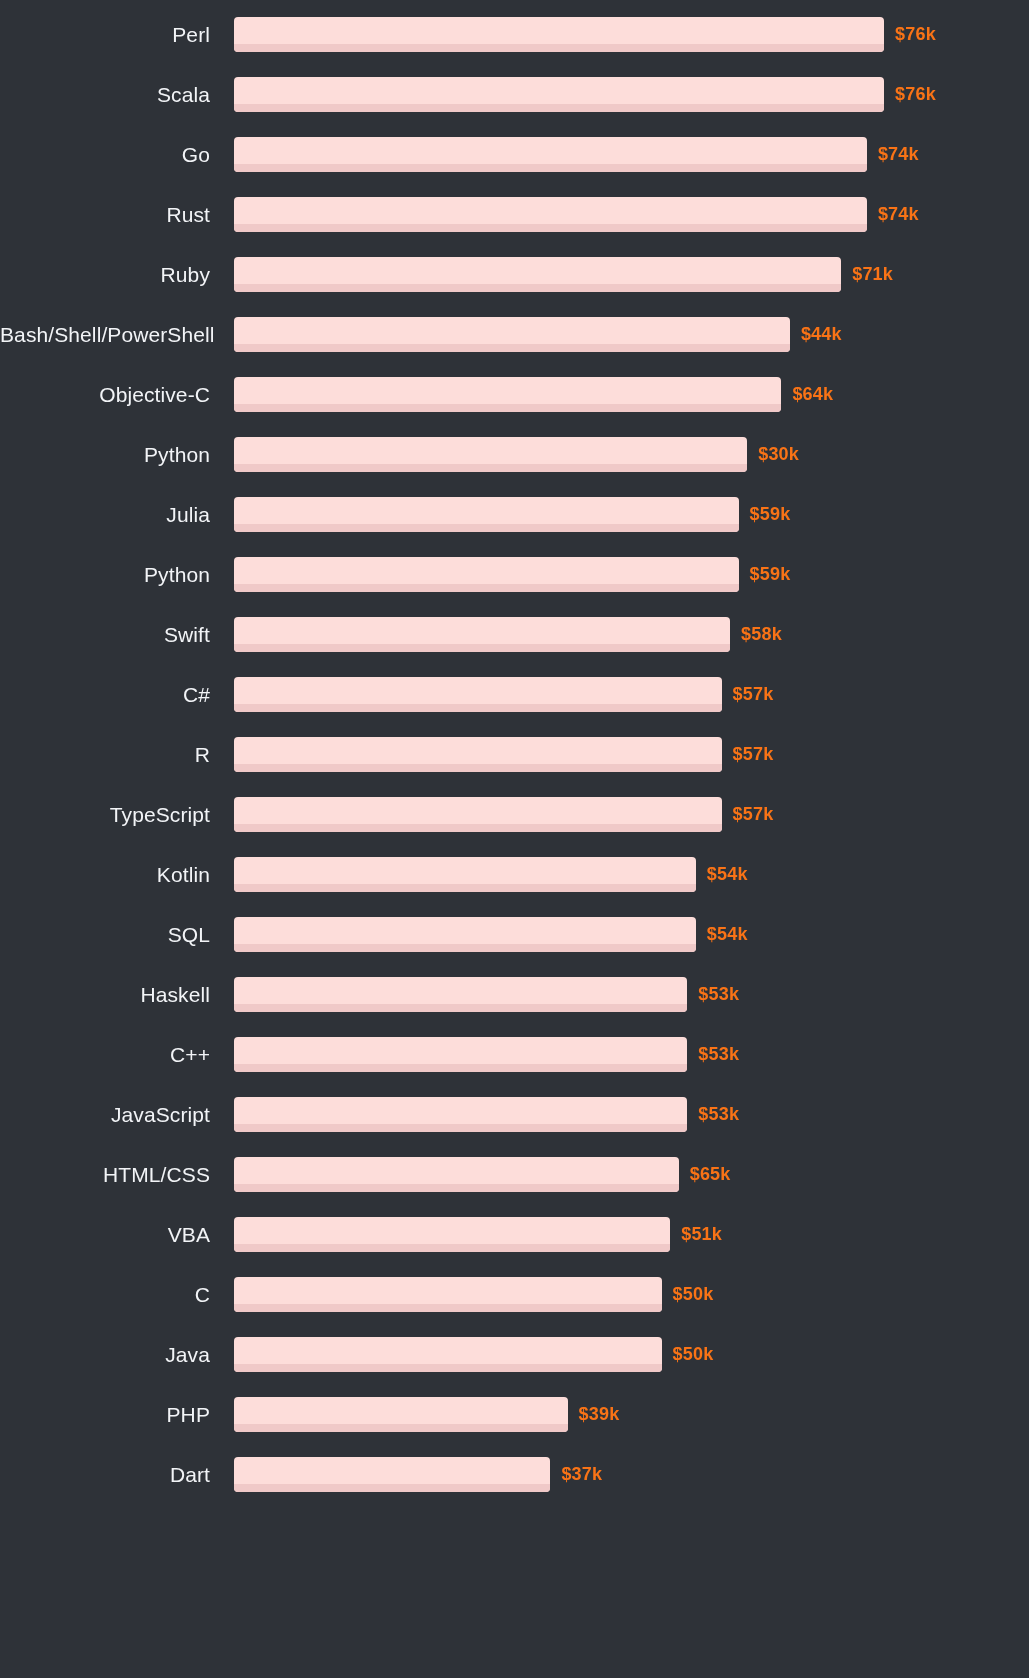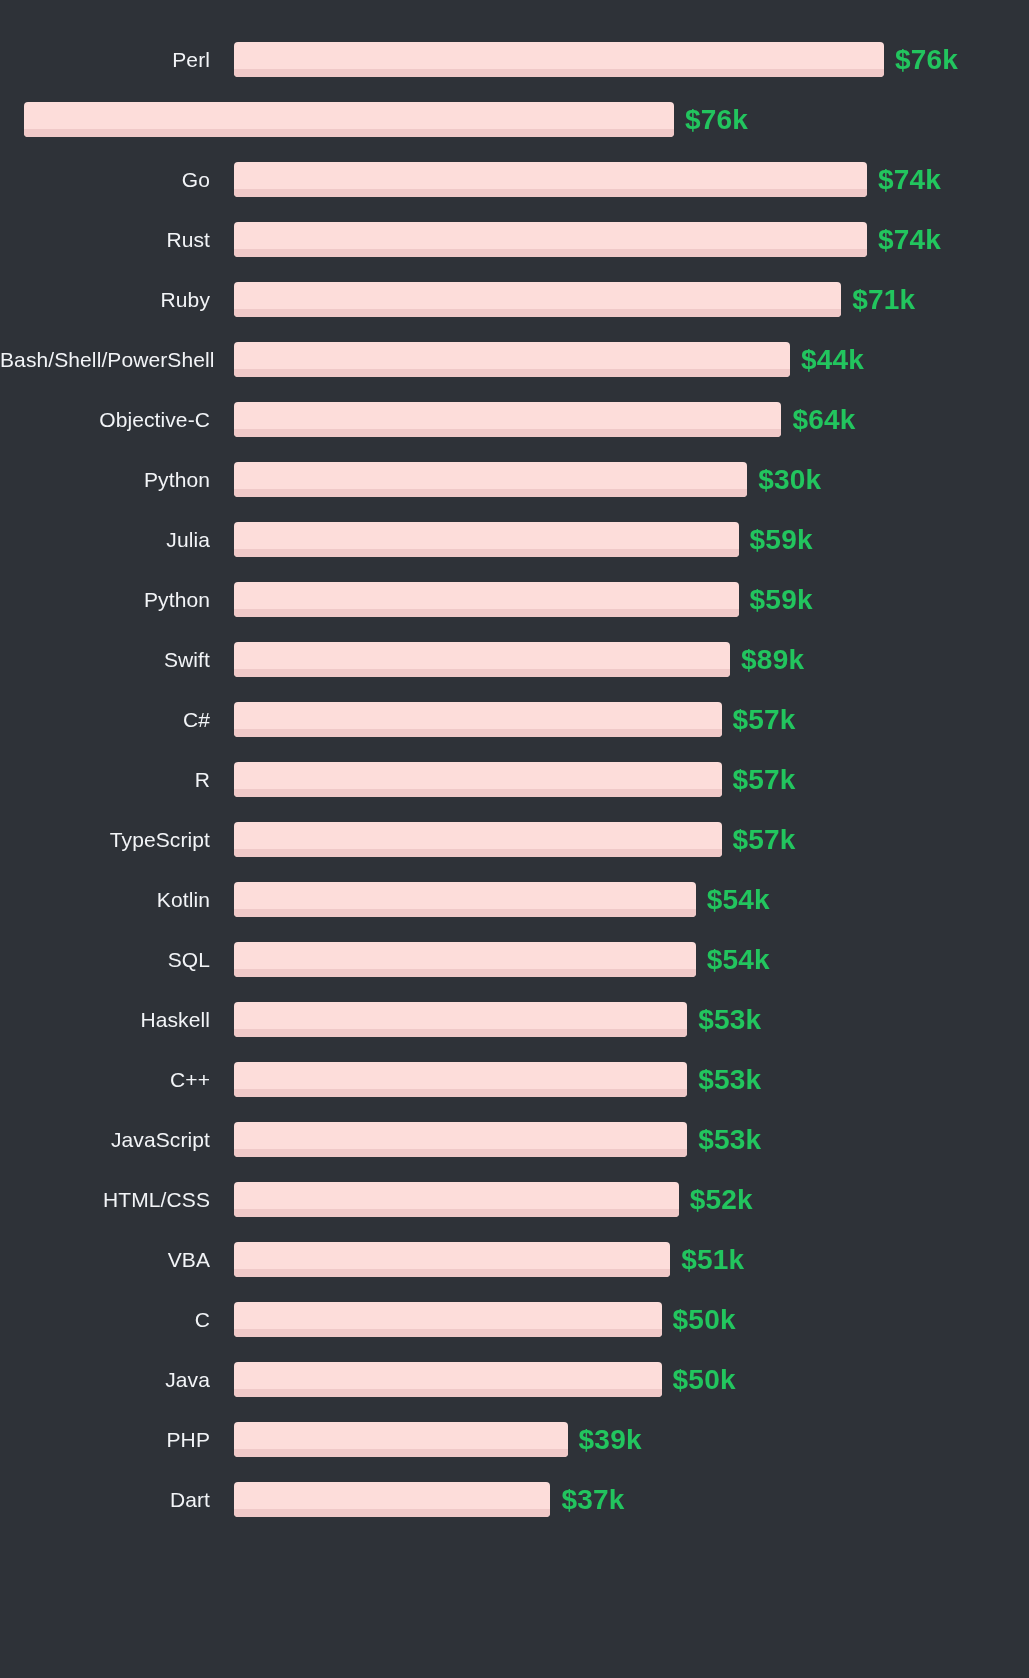--- a/index.html
+++ b/index.html
@@ -19,21 +19,21 @@
     width: 1029px;
     height: 1678px;
     box-sizing: border-box;
     padding-top: 17px;
   }
 
   .row {
     position: relative;
     height: 60px;
     display: flex;
-    align-items: flex-end;
+    align-items: flex-start;
   }
 
   .cat-label {
     width: 210px;
     flex: 0 0 210px;
     text-align: right;
     color: #f2f4f7;
     font-size: 21px;
     line-height: 35px;
     height: 35px;
@@ -67,22 +67,22 @@
     left: 0;
     right: 0;
     bottom: 0;
     height: 8px;
     background: #f0c9c8;
     border-bottom-left-radius: 4px;
     border-bottom-right-radius: 4px;
   }
 
   .val-label {
-    color: #22c55e;
-    font-size: 28px;
+    color: #f97316;
+    font-size: 18px;
     font-weight: 700;
     line-height: 35px;
     height: 35px;
     margin-left: 11px;
     white-space: nowrap;
     flex: 0 0 auto;
     letter-spacing: 0.2px;
   }
 </style>
 </head>
@@ -90,20 +90,21 @@
 
 <div id="chart">
     <div class="row">
       <div class="cat-label">Perl</div>
       <div class="bar-area">
         <div class="bar" style="width: 650px;"></div>
         <div class="val-label">$76k</div>
       </div>
     </div>
     <div class="row">
+      <div class="cat-label">Scala</div>
       <div class="bar-area">
         <div class="bar" style="width: 650px;"></div>
         <div class="val-label">$76k</div>
       </div>
     </div>
     <div class="row">
       <div class="cat-label">Go</div>
       <div class="bar-area">
         <div class="bar" style="width: 632.9px;"></div>
         <div class="val-label">$74k</div>
@@ -155,21 +156,21 @@
       <div class="cat-label">Python</div>
       <div class="bar-area">
         <div class="bar" style="width: 504.6px;"></div>
         <div class="val-label">$59k</div>
       </div>
     </div>
     <div class="row">
       <div class="cat-label">Swift</div>
       <div class="bar-area">
         <div class="bar" style="width: 496.1px;"></div>
-        <div class="val-label">$89k</div>
+        <div class="val-label">$58k</div>
       </div>
     </div>
     <div class="row">
       <div class="cat-label">C#</div>
       <div class="bar-area">
         <div class="bar" style="width: 487.5px;"></div>
         <div class="val-label">$57k</div>
       </div>
     </div>
     <div class="row">
@@ -218,21 +219,21 @@
       <div class="cat-label">JavaScript</div>
       <div class="bar-area">
         <div class="bar" style="width: 453.3px;"></div>
         <div class="val-label">$53k</div>
       </div>
     </div>
     <div class="row">
       <div class="cat-label">HTML/CSS</div>
       <div class="bar-area">
         <div class="bar" style="width: 444.7px;"></div>
-        <div class="val-label">$52k</div>
+        <div class="val-label">$65k</div>
       </div>
     </div>
     <div class="row">
       <div class="cat-label">VBA</div>
       <div class="bar-area">
         <div class="bar" style="width: 436.2px;"></div>
         <div class="val-label">$51k</div>
       </div>
     </div>
     <div class="row">

